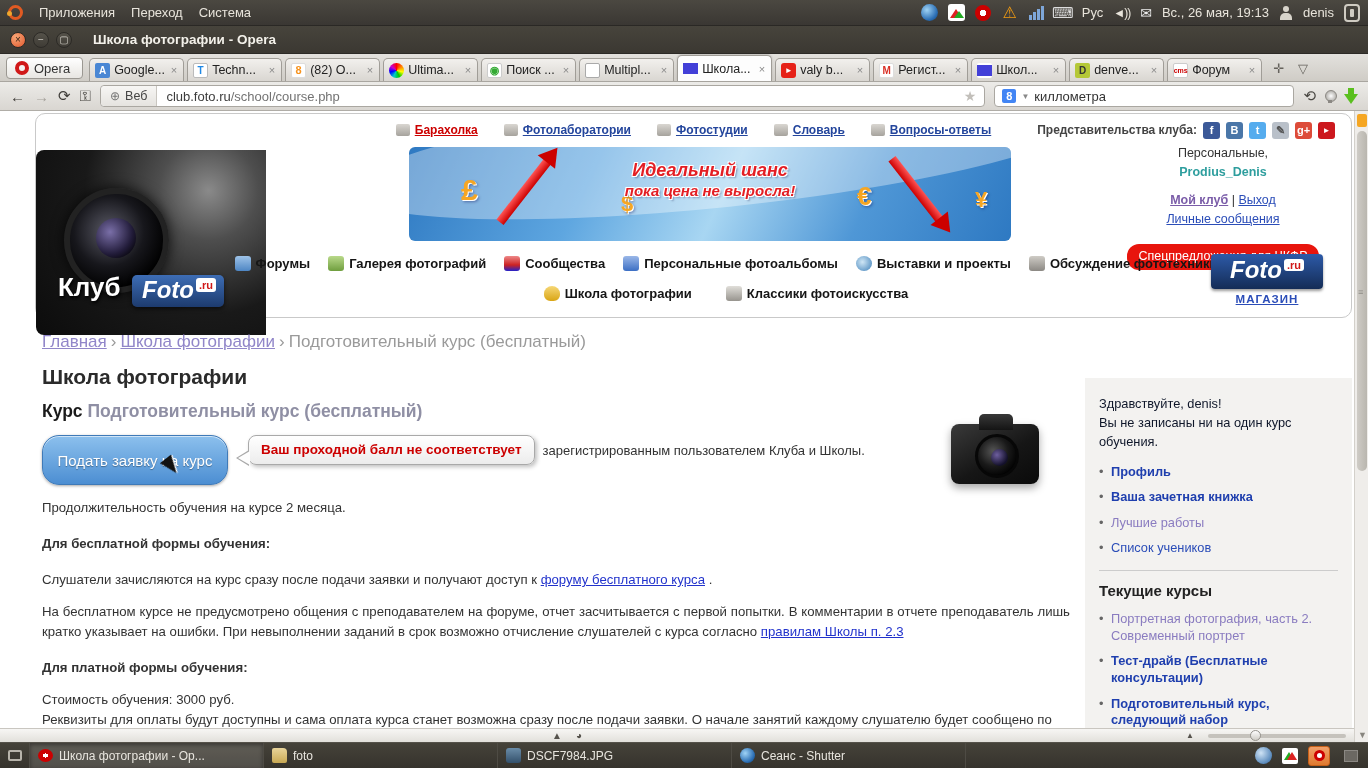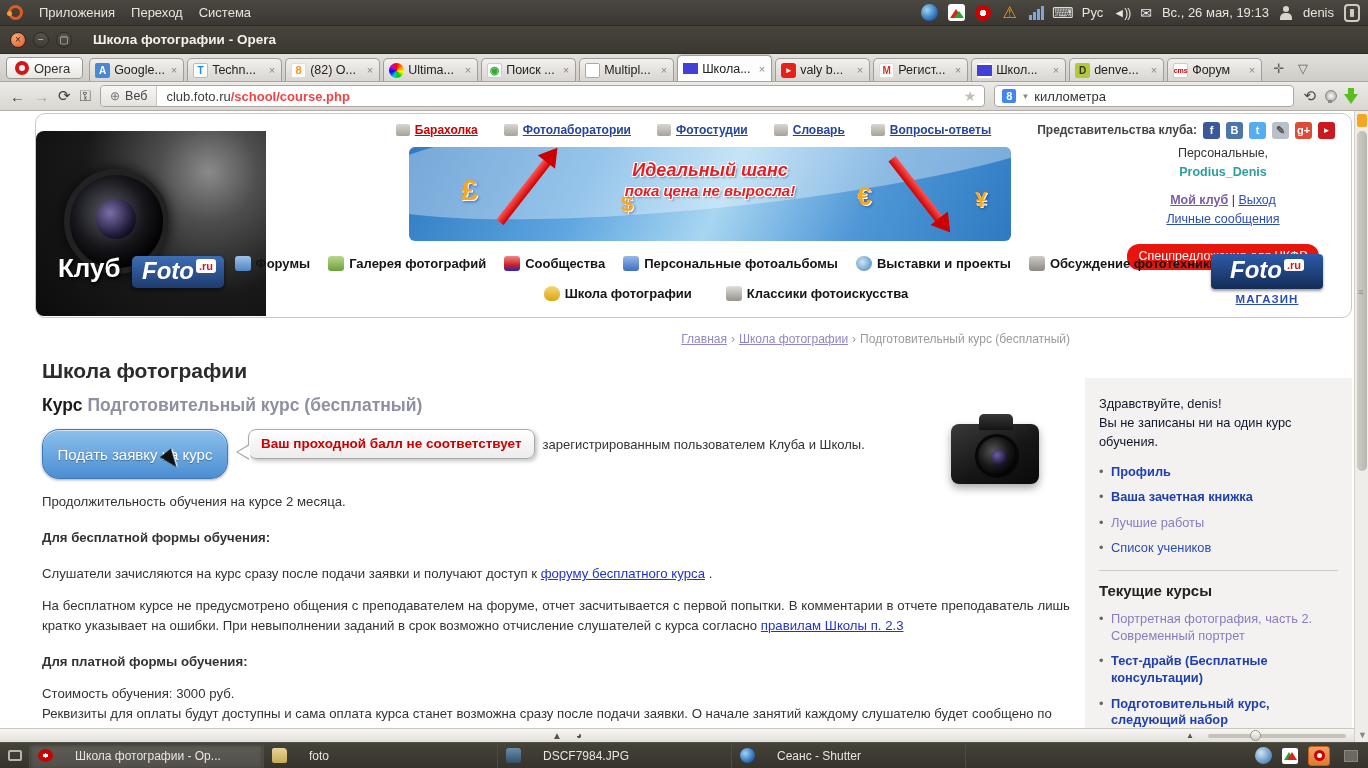--- a/index.html
+++ b/index.html
@@ -75,21 +75,21 @@
 
   
   .addressbar { position:absolute; top:82px; left:0; width:1368px; height:29px;
       background:linear-gradient(#ecebe8,#d9d6d1); border-bottom:1px solid #b0ada7; display:flex; align-items:center; gap:9px; padding:0 10px; z-index:47; }
   .nav-ic { font-size:15px; color:#3e3c38; }
   .nav-ic.disabled { color:#a5a29c; }
   .urlbox { flex:1; height:22px; background:#fff; border:1px solid #aaa7a1; border-radius:4px; display:flex; align-items:center; overflow:hidden; }
   .web-badge { height:100%; background:linear-gradient(#f7f6f4,#e5e3df); border-right:1px solid #c9c6c0; display:flex; align-items:center; gap:5px; padding:0 9px; font-size:12.5px; color:#444; border-radius:4px 0 0 4px; }
   .globe-ic { color:#777; font-size:12px; }
   .url-text { font-size:13px; padding-left:9px; color:#3c3c3c; }
-  .url-text .path { color:#ef4444;font-weight:bold; }
+  .url-text .path { color:#737373; }
   .star-ic { margin-left:auto; color:#c2bfba; font-size:14px; padding-right:8px; }
   .searchbox { width:300px; height:22px; background:#fff; border:1px solid #aaa7a1; border-radius:4px; display:flex; align-items:center; gap:5px; padding:0 7px; }
   .g-ic { width:14px; height:14px; background:#4285f4; color:#fff; font-size:11px; font-weight:bold; display:inline-flex; align-items:center; justify-content:center; border-radius:2px; }
   .caret { font-size:8px; color:#888; }
   .search-text { font-size:13px; color:#333; }
   .sync-ic { font-size:15px; color:#4a4843; }
   .bulb-ic { width:10px; height:13px; position:relative; }
   .bulb-ic::before { content:""; position:absolute; top:0; left:0; width:10px; height:10px; border-radius:50%; background:radial-gradient(#fdfdfd,#9b9892); border:1px solid #8b8883; }
   .bulb-ic::after { content:""; position:absolute; bottom:0; left:3px; width:4px; height:3px; background:#8b8883; }
   .dl-arrow { width:14px; height:16px; position:relative; }
@@ -113,21 +113,21 @@
   .tl-item a { text-decoration:underline; }
   .tl-ic { width:14px; height:12px; background:linear-gradient(#d9d6d1,#a6a39d); border-radius:2px; }
   .tl-red { color:#cc0000; }
   .tl-blue { color:#23459c; }
   .club-reps { position:absolute; right:16px; top:4px; height:24px; display:flex; align-items:center; gap:6px; font-size:12px; font-weight:bold; color:#444; }
   .soc { width:17px; height:17px; border-radius:3px; color:#fff; font-size:11px; font-weight:bold; display:inline-flex; align-items:center; justify-content:center; }
   .s-fb { background:#3b5998; } .s-vk { background:#4a76a8; } .s-tw { background:#55acee; }
   .s-lj { background:#b9c0c9; color:#555; } .s-gp { background:#dd4b39; } .s-yt { background:#cc181e; font-size:8px; }
 
   
-  .club-logo { position:absolute; left:0px; top:17px; width:230px; height:185px; border-radius:8px 0 0 8px; overflow:hidden;
+  .club-logo { position:absolute; left:0px; top:36px; width:230px; height:185px; border-radius:8px 0 0 8px; overflow:hidden;
       background:radial-gradient(circle at 75% 22%, #8a8a8a 0%, #4e4e4e 22%, #191919 55%, #0c0c0c 100%);padding-left:17px; }
   .lens { position:absolute; left:28px; top:38px; width:105px; height:105px; border-radius:50%;
       background:radial-gradient(circle at 42% 40%, #5a5a66 0%, #17171c 45%, #000 75%); border:6px solid #222; box-shadow:0 0 14px rgba(0,0,0,.8); }
   .lens::after { content:""; position:absolute; left:26px; top:24px; width:40px; height:40px; border-radius:50%;
       background:radial-gradient(circle at 35% 35%, #7a6fa8 0%, #221c3a 60%, #000 90%); }
   .club-word { position:absolute; left:22px; bottom:32px; color:#fff; font-size:26px; font-weight:bold; text-shadow:1px 2px 3px #000; }
   .foto-badge { position:absolute; left:96px; bottom:28px; background:linear-gradient(#3d6db5,#1d3b6e); color:#fff; font-weight:bold; font-style:italic;
       font-size:24px; padding:1px 8px 3px 10px; border-radius:5px; box-shadow:0 2px 4px rgba(0,0,0,.6); }
   .foto-badge .ru { background:#fff; color:#d01818; font-size:11px; font-style:normal; padding:1px 3px; border-radius:3px; vertical-align:super; margin-left:2px; }
 
@@ -173,21 +173,21 @@
 
   
   .shop { position:absolute; right:28px; top:140px; width:112px; text-align:center; }
   .shop-badge { background:linear-gradient(#2d5aa8,#142c56); color:#fff; font-weight:bold; font-style:italic; font-size:24px;
       border-radius:4px; padding:2px 6px 5px; box-shadow:0 2px 3px rgba(0,0,0,.4); }
   .shop-badge .ru { background:#fff; color:#d01818; font-size:11px; font-style:normal; padding:0 3px; border-radius:3px; vertical-align:super; margin-left:2px; }
   .shop-link { display:inline-block; margin-top:4px; color:#2b4db8; font-size:11.5px; font-weight:bold; letter-spacing:1px; text-decoration:underline; }
 
   
   .content { position:absolute; top:221px; left:42px; width:1028px; }
-  .breadcrumb { font-size:12px; color:#9a9a9a;text-align:right; }
+  .breadcrumb { font-size:17px; color:#9a9a9a; }
   .breadcrumb .bc-link { color:#9186c9; text-decoration:underline; }
   .breadcrumb .bc-sep { color:#9a9a9a; margin:0 4px; }
   h1.page-h1 { margin-top:13px; font-size:21px; color:#2b2b2b; }
   h2.page-h2 { margin-top:12px; font-size:17.5px; }
   h2.page-h2 .k { color:#1a1a1a; } h2.page-h2 .t { color:#8f8fa4; }
   .apply-row { margin-top:13px; display:flex; align-items:flex-start; position:relative; height:46px; }
   .apply-btn { width:186px; height:50px; border-radius:17px; border:1px solid #3f7ab8; color:#fff; font-size:15px;
       background:linear-gradient(#8cc0ed,#4c8ed2); box-shadow:inset 0 1px 0 rgba(255,255,255,.6), 0 1px 3px rgba(0,0,0,.35);
       text-shadow:0 1px 1px rgba(0,0,0,.35); display:flex; align-items:center; justify-content:center; }
   .cursor-arrow { position:absolute; left:122px; top:22px; width:0; height:0; border-left:7px solid transparent; border-right:7px solid transparent;
@@ -235,21 +235,21 @@
   .st-up { left:552px; } .st-dot { left:576px; }
   .zoom-up { position:absolute; right:160px; top:2px; font-size:8px; color:#55524c; }
   .zoom-track { position:absolute; right:8px; top:5px; width:138px; height:4px; background:#c5c2bc; border-radius:2px; }
   .zoom-knob { position:absolute; left:42px; top:-4px; width:11px; height:11px; border-radius:50%; background:linear-gradient(#fdfdfd,#cfccc6); border:1px solid #96938d; }
 
   
   .taskbar { position:absolute; left:0; top:742px; width:1368px; height:26px; background:linear-gradient(#454239,#36332d);
       border-top:1px solid #55524a; display:flex; align-items:stretch; color:#e8e5de; font-size:12px; z-index:50; }
   .show-desktop { width:30px; border-right:1px solid #4e4b44; display:flex; align-items:center; justify-content:center; }
   .sd-ic { width:14px; height:11px; border:2px solid #b8b4ab; border-radius:2px; }
-  .task-btn { width:234px; display:flex; align-items:center; gap:22px; padding:0 8px; border-right:1px solid #4e4b44; white-space:nowrap; overflow:hidden; }
+  .task-btn { width:234px; display:flex; align-items:center; gap:6px; padding:0 8px; border-right:1px solid #4e4b44; white-space:nowrap; overflow:hidden; }
   .task-btn.active { background:rgba(255,255,255,.14); box-shadow:inset 0 2px 4px rgba(0,0,0,.4); }
   .tb-ic { width:15px; height:15px; flex:0 0 15px; border-radius:3px; display:inline-flex; align-items:center; justify-content:center; }
   .tb-opera { background:radial-gradient(#fff 32%, #c00 33%); border-radius:50%; border:2px solid #c00; width:13px; height:13px; }
   .tb-folder { background:linear-gradient(#e8d49a,#c9a954); border-radius:2px 4px 2px 2px; }
   .tb-image { background:linear-gradient(#6a8ca8,#33506b); }
   .tb-shutter { background:radial-gradient(circle at 35% 35%, #9fd3f5, #2a6db3 65%, #123a66); border-radius:50%; }
   .task-tray { margin-left:auto; display:flex; align-items:center; gap:10px; padding-right:10px; }
   .tt-globe { width:17px; height:17px; border-radius:50%; background:radial-gradient(circle at 35% 35%, #cfe3f5, #5a8abc 70%, #2c4f78); }
   .tt-mixed { width:16px; height:16px; background:#fff; border-radius:2px; position:relative; }
   .tt-mixed::before { content:""; position:absolute; left:2px; top:4px; width:0; height:0; border-left:5px solid transparent; border-right:5px solid transparent; border-bottom:8px solid #2a2; }

